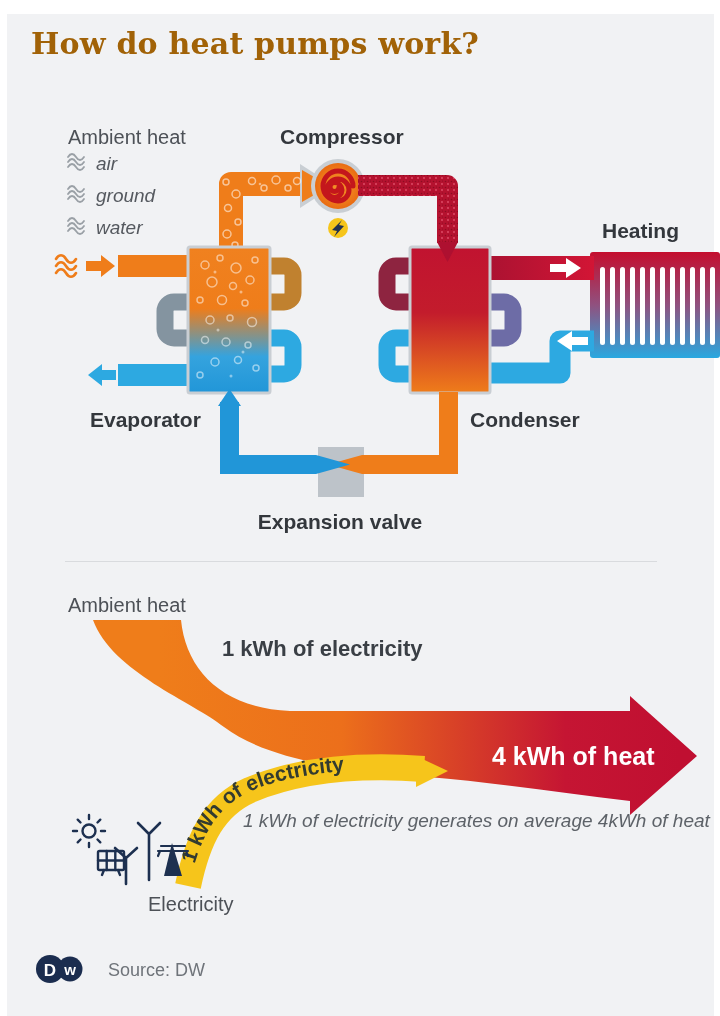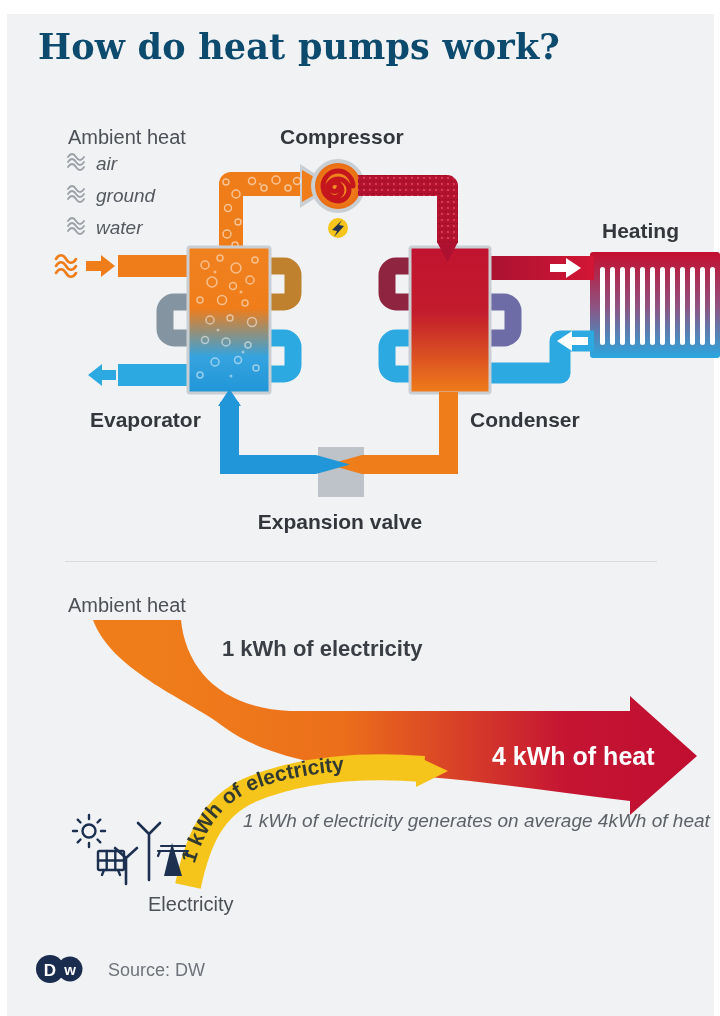--- a/index.html
+++ b/index.html
@@ -1,20 +1,20 @@
 <!DOCTYPE html>
 <html><head>
 <meta charset="utf-8">
 <style>
   html,body{margin:0;padding:0;}
   body{width:720px;height:1016px;position:relative;background:#ffffff;overflow:hidden;
        font-family:"Liberation Sans",sans-serif;}
   .panel{position:absolute;left:7px;top:14px;width:707px;height:1002px;background:#f1f2f4;}
-  .title{position:absolute;left:38px;top:26px;font-family:"DejaVu Serif",serif;
-         font-weight:bold;font-size:35px;color:#0c4a6e;letter-spacing:.2px;}
+  .title{position:absolute;left:31px;top:26px;font-family:"DejaVu Serif",serif;
+         font-weight:bold;font-size:30px;color:#a16207;letter-spacing:.2px;}
   .divider{position:absolute;left:65px;top:561px;width:592px;height:1px;background:#d9dbde;}
   svg{position:absolute;left:0;}
   svg text{font-family:"Liberation Sans",sans-serif;}
   .complabel{font-weight:bold;font-size:21px;fill:#33373c;}
   .softlabel{font-size:20px;fill:#4d5157;}
   .itlabel{font-style:italic;font-size:19px;fill:#55595f;}
   .boldbig{font-weight:bold;font-size:22px;fill:#3a3f45;}
   .whitebig{font-weight:bold;font-size:25px;fill:#ffffff;}
   .caption{font-style:italic;font-size:19px;fill:#5d6268;}
   .bandtext{font-weight:bold;font-size:21px;fill:#333b30;}

